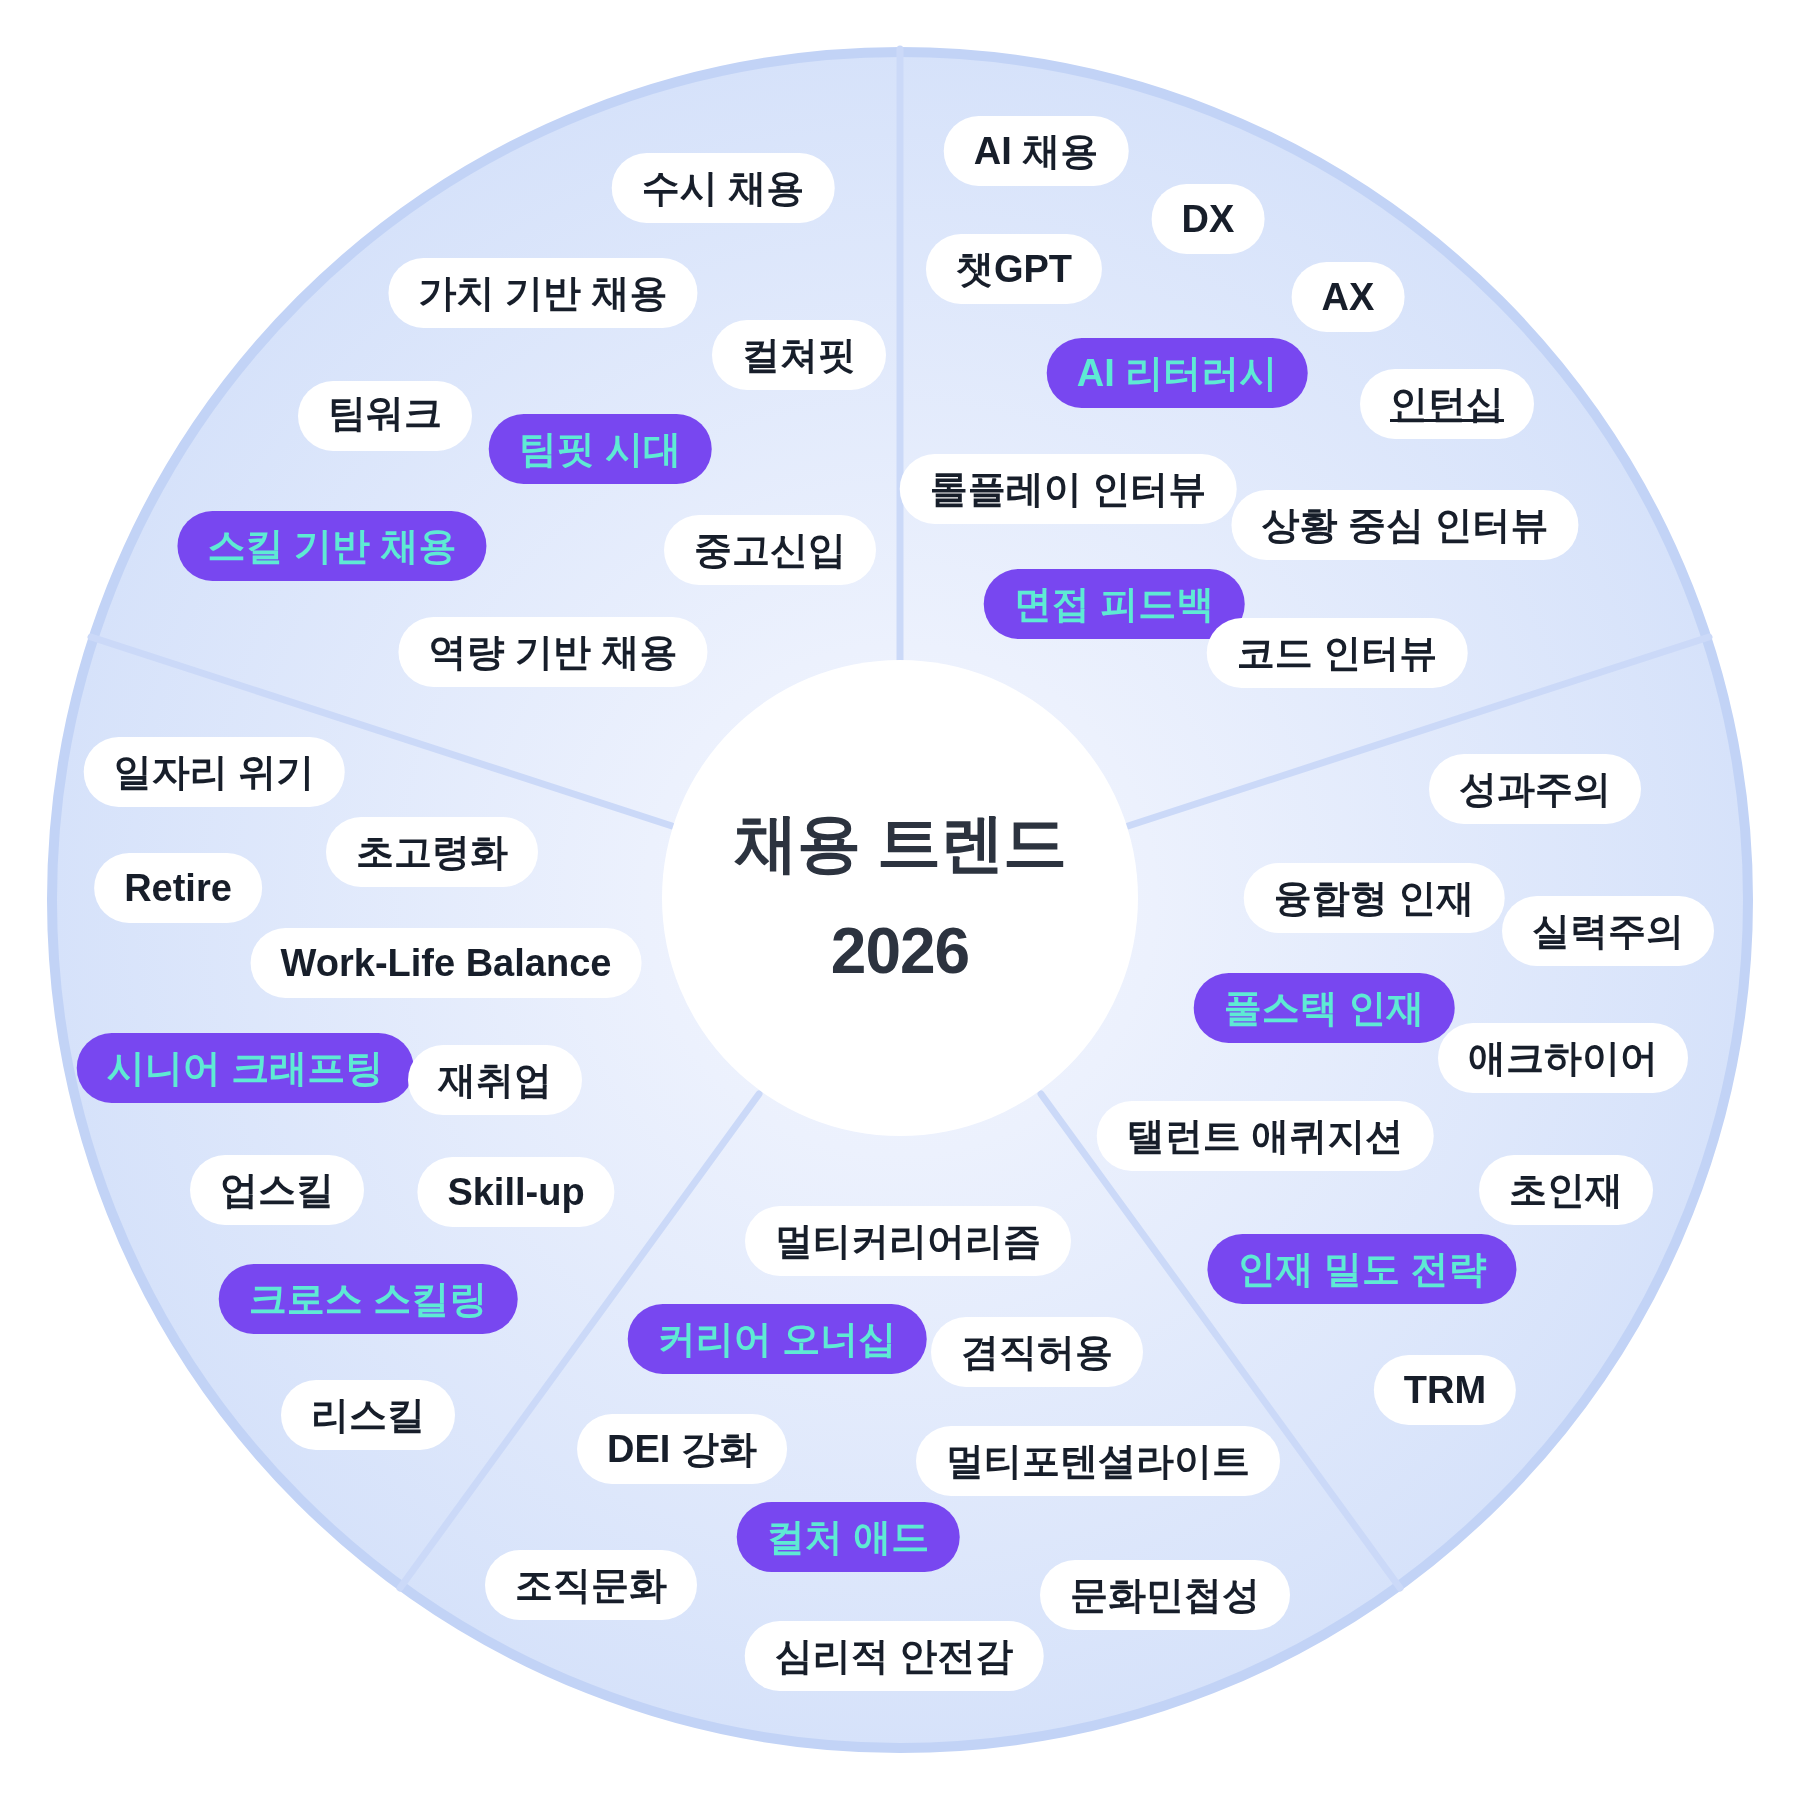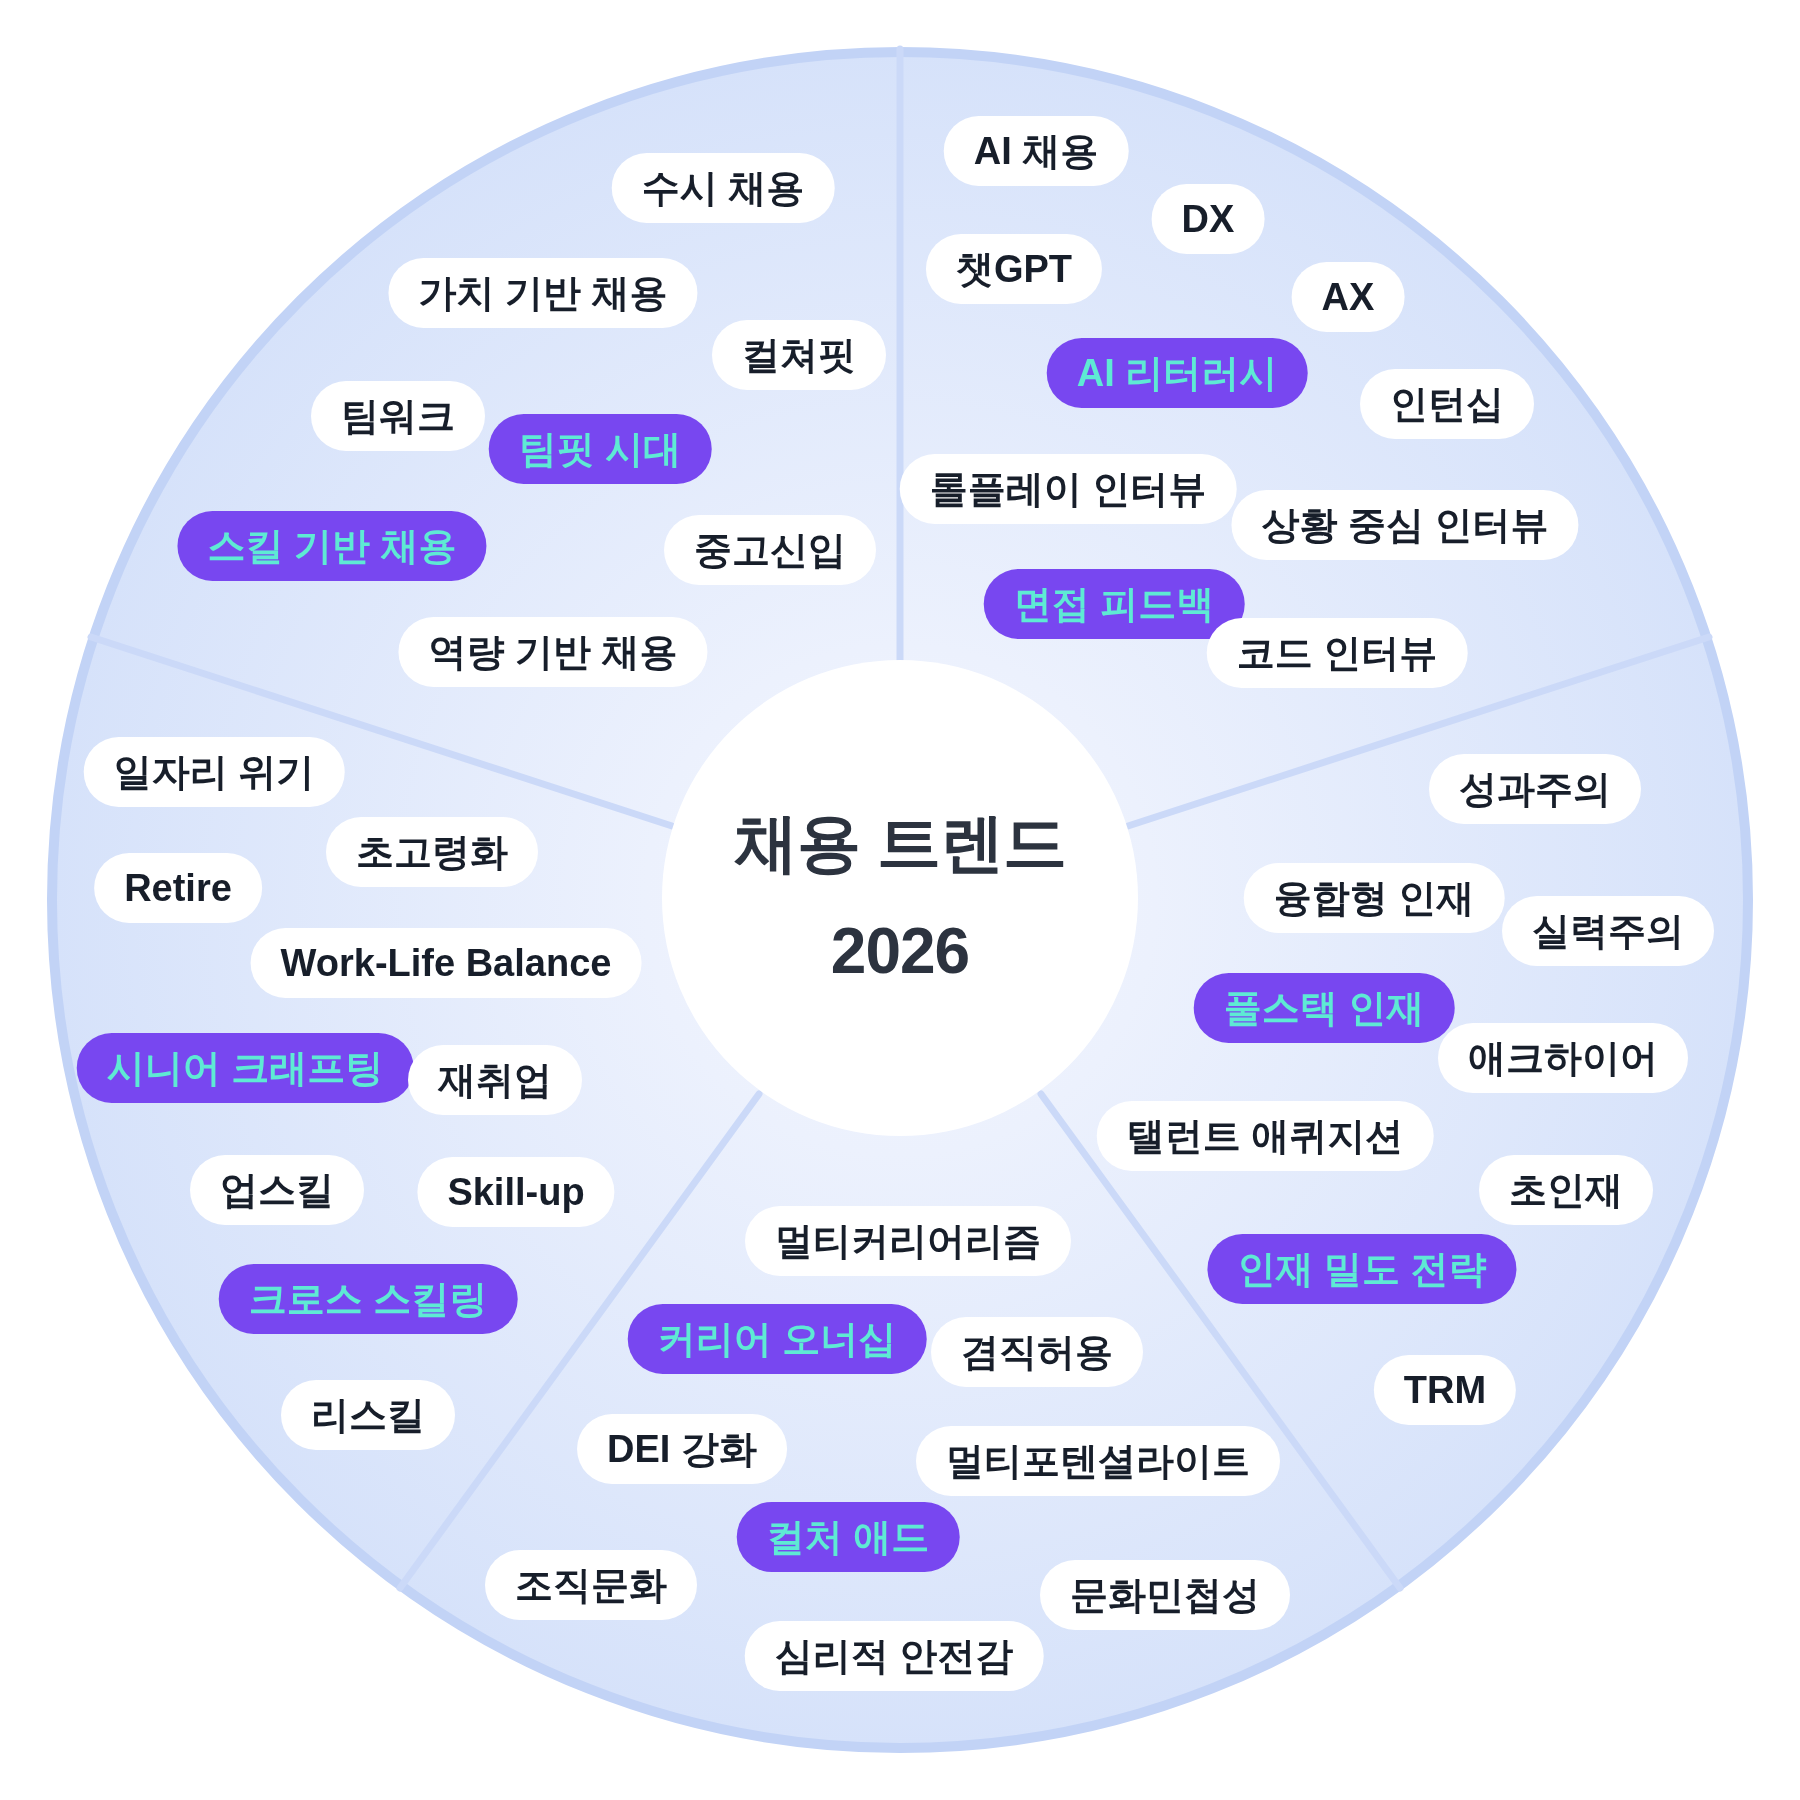--- a/index.html
+++ b/index.html
@@ -82,31 +82,31 @@
     <line class="divider" x1="1041" y1="1094" x2="1400" y2="1588"></line>
     <line class="divider" x1="1128" y1="826" x2="1709" y2="637"></line>
 
     <circle class="center-circle" cx="900" cy="898" r="238"></circle>
   </svg>
 
   <div id="pill-layer">
       <div class="pill" style="left: 723px; top: 188px;">수시 채용</div>
       <div class="pill" style="left: 543px; top: 293px;">가치 기반 채용</div>
       <div class="pill" style="left: 799px; top: 355px;">컬쳐핏</div>
-      <div class="pill" style="left: 398px; top: 416px;">팀워크</div>
+      <div class="pill" style="left: 385px; top: 416px; font-family: Liberation Mono, monospace;">팀워크</div>
       <div class="pill highlighted" style="left: 600px; top: 449px;">팀핏 시대</div>
       <div class="pill highlighted" style="left: 332px; top: 546px;">스킬 기반 채용</div>
       <div class="pill" style="left: 770px; top: 550px;">중고신입</div>
       <div class="pill" style="left: 553px; top: 652px;">역량 기반 채용</div>
       <div class="pill" style="left: 1036px; top: 151px;">AI 채용</div>
       <div class="pill" style="left: 1208px; top: 219px;">DX</div>
       <div class="pill" style="left: 1014px; top: 269px;">챗GPT</div>
       <div class="pill" style="left: 1348px; top: 297px;">AX</div>
       <div class="pill highlighted" style="left: 1177px; top: 373px;">AI 리터러시</div>
-      <div class="pill" style="left: 1447px; top: 404px;">인턴십</div>
+      <div class="pill" style="left: 1447px; top: 404px; text-decoration: underline;">인턴십</div>
       <div class="pill" style="left: 1068px; top: 489px;">롤플레이 인터뷰</div>
       <div class="pill" style="left: 1405px; top: 525px;">상황 중심 인터뷰</div>
       <div class="pill highlighted" style="left: 1114px; top: 604px;">면접 피드백</div>
       <div class="pill" style="left: 1337px; top: 653px;">코드 인터뷰</div>
       <div class="pill" style="left: 1535px; top: 789px;">성과주의</div>
       <div class="pill" style="left: 1374px; top: 898px;">융합형 인재</div>
       <div class="pill" style="left: 1608px; top: 931px;">실력주의</div>
       <div class="pill highlighted" style="left: 1324px; top: 1008px;">풀스택 인재</div>
       <div class="pill" style="left: 1563px; top: 1058px;">애크하이어</div>
       <div class="pill" style="left: 1265px; top: 1136px;">탤런트 애퀴지션</div>

